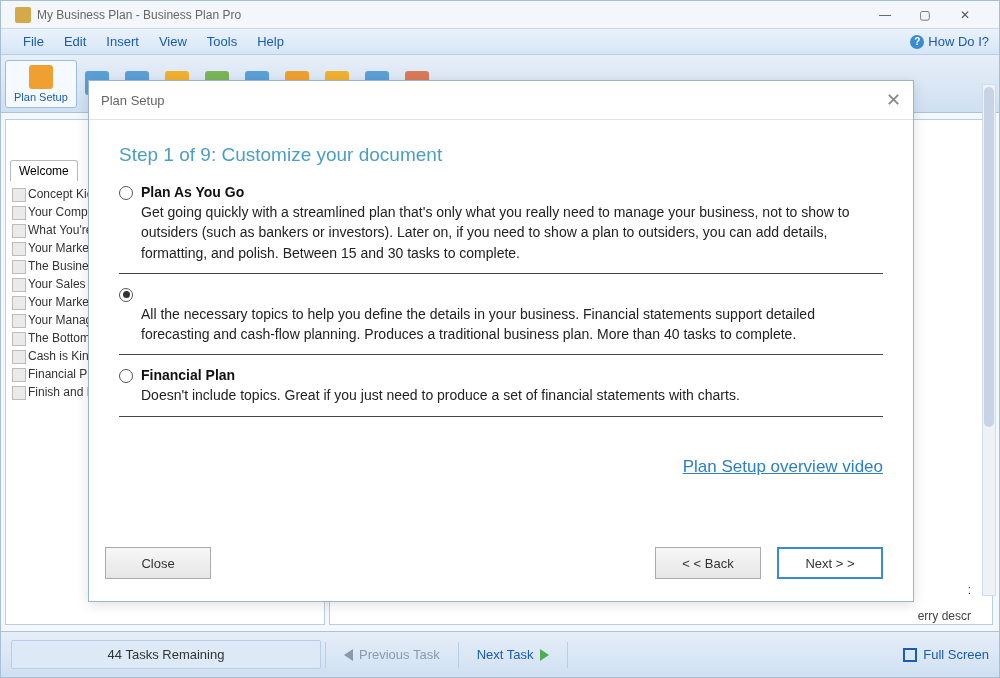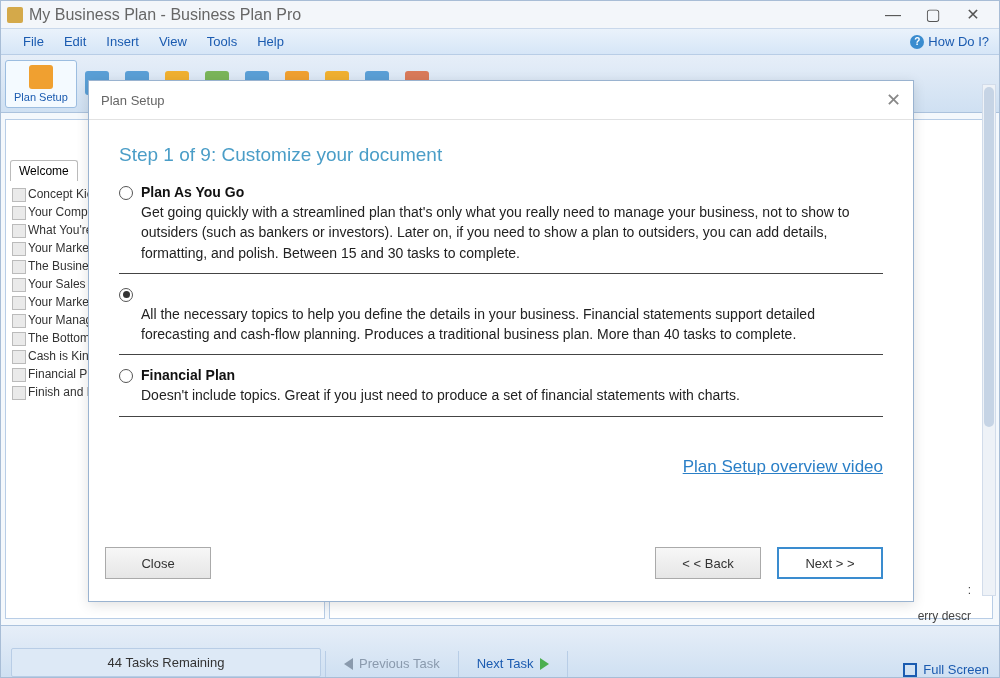--- a/index.html
+++ b/index.html
@@ -12,23 +12,23 @@
   position: relative;
 }
 .window {
   width: 1000px; height: 678px;
   background: linear-gradient(#dbe7f4, #e8f0f8);
   border: 1px solid #a8bdd6;
   display: flex; flex-direction: column;
 }
 .titlebar {
   height: 28px; display: flex; align-items: center;
-  padding: 0 6px; background: #f3f6fa;
+  padding: 0 14px; background: #f3f6fa;
   border-bottom: 1px solid #c9d8eb;
-  font-size: 16px; color: #666;
+  font-size: 12px; color: #666;
 }
 .titlebar .app-icon {
   width: 16px; height: 16px; margin-right: 6px;
   background: #d4a94a; border-radius: 2px;
 }
 .titlebar .spacer { flex: 1; }
 .sysbtn { width: 40px; height: 22px; display:flex; align-items:center; justify-content:center; color:#555; }
 .menubar {
   height: 26px; display: flex; align-items: center;
   background: linear-gradient(#eaf2fb,#d6e6f7);
@@ -68,22 +68,22 @@
   font-size:12px; color:#333; padding:2px 0 2px 18px;
   white-space:nowrap; overflow:hidden; position:relative;
 }
 .sidebar li::before{
   content:""; position:absolute; left:2px; top:3px; width:12px; height:12px;
   background:#eaeaea; border:1px solid #bbb;
 }
 .main-panel { flex:1; margin:6px 6px 6px 0; background:#fff; border:1px solid #b8cde6; padding:8px; font-size:12px; color:#444; overflow:hidden;}
 .main-panel .fragment { position:absolute; right:28px; }
 .bottom-bar {
-  height:52px; background:linear-gradient(#e6eef8,#cfe0f2);
-  border-top:1px solid #abc2dd; display:flex; align-items:flex-end;
+  height:46px; background:linear-gradient(#e6eef8,#cfe0f2);
+  border-top:1px solid #abc2dd; display:flex; align-items:center;
   padding:0 10px; font-size:13px;
 }
 .bottom-bar .tasks { width:310px; text-align:center; color:#333; border:1px solid #b8cde6; background:#dde9f6; padding:6px 0; border-radius:2px;}
 .bottom-bar .navbtn { color:#1b5bb0; padding:6px 14px; display:flex; align-items:center; gap:6px; }
 .bottom-bar .navbtn.disabled{ color:#8a9aad; }
 .bottom-bar .sep{ width:1px; height:26px; background:#b8cde6; margin:0 4px;}
 .bottom-bar .spacer{flex:1;}
 .bottom-bar .fs { color:#1b5bb0; display:flex; align-items:center; gap:6px; }
 .arrow-left,.arrow-right{ width:0;height:0;border-top:6px solid transparent;border-bottom:6px solid transparent; }
 .arrow-left{border-right:9px solid currentColor;} .arrow-right{border-left:9px solid currentColor;}

